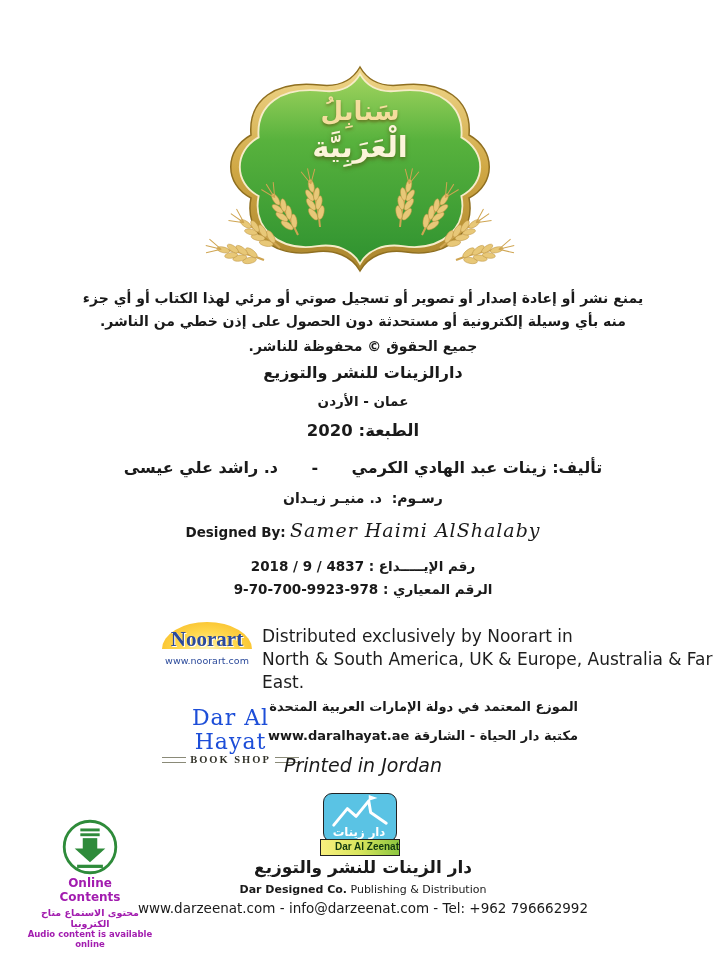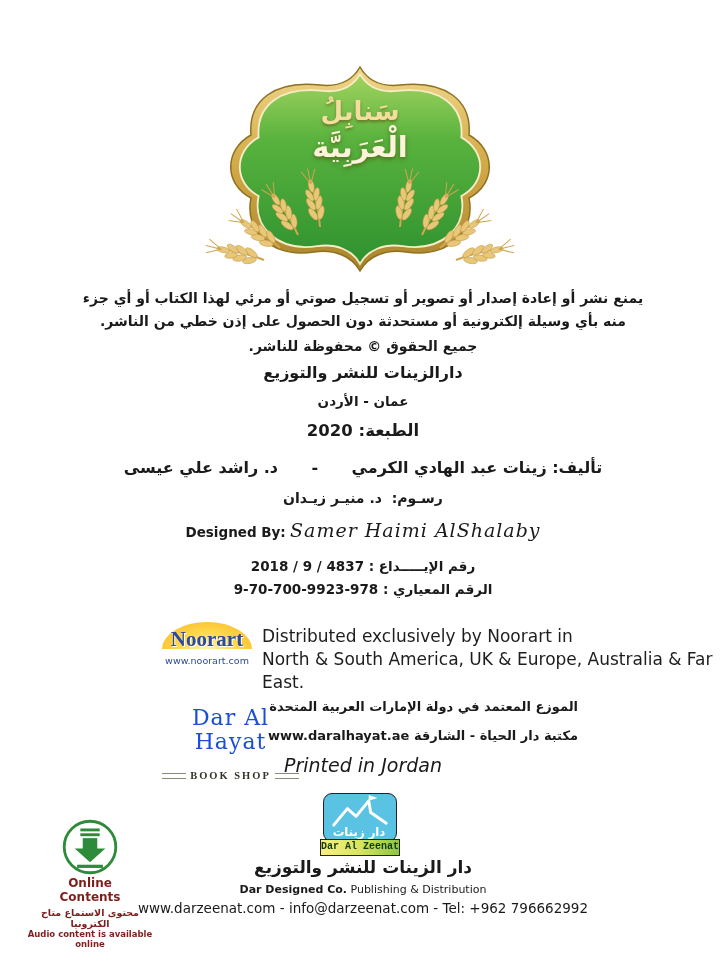--- a/index.html
+++ b/index.html
@@ -42,43 +42,43 @@
           font-family:"Liberation Serif",serif;font-weight:bold;font-size:21px;
           color:#2b4a9b;text-shadow:1px 1px 0 #fff;}
   .nurl{position:absolute;top:33px;left:0;right:0;text-align:center;
         font-size:9.5px;font-weight:normal;color:#2b4a9b;}
   .noor-text{left:262px;top:625px;font-size:17px;line-height:23px;color:#1d1d1d;text-align:left;}
 
   
   .hayat-logo{left:158px;top:698px;width:145px;text-align:center;}
   .hbrand{font-family:"DejaVu Serif",serif;font-size:22px;
           color:#1d4ed8;letter-spacing:1px;line-height:24px;margin-top:8px;}
-  .hsub{display:flex;align-items:center;justify-content:center;gap:4px;margin-top:16px;}
+  .hsub{display:flex;align-items:center;justify-content:center;gap:4px;margin-top:0;}
   .hsub-text{font-family:"Liberation Serif",serif;font-size:10.5px;letter-spacing:2px;
              color:#33332a;font-weight:bold;}
   .hline{width:24px;height:4px;border-top:1px solid #8a8a78;border-bottom:1px solid #8a8a78;}
   .hayat-text{right:148px;top:692px;text-align:right;font-size:13px;line-height:29px;font-weight:700;}
 
   .printed{top:754px;font-size:19px;font-weight:400;font-style:italic;}
 
   
   .zlogo{left:323px;top:793px;width:74px;height:63px;}
   .zsq{position:absolute;left:0;right:0;top:0;bottom:14px;background:#5ac3e4;
        border:1.5px solid #222;border-radius:9px;}
   .zsq svg{position:absolute;inset:0;}
   .zbanner{position:absolute;left:-3px;right:-3px;bottom:0;height:15px;
            background:linear-gradient(90deg,#f9f07e,#d8e55d,#8cc63f);
-           border:1px solid #222;font-family:Liberation Mono, monospace;font-weight:bold;
+           border:1px solid #222;font-family:Liberation Sans, sans-serif;font-weight:bold;
            font-size:10px;color:#123a10;text-align:right;line-height:13px;}
   .zname{top:857px;font-size:17px;font-weight:700;}
   .zen{top:883px;font-size:11px;}
   .contact{top:900px;font-size:13.5px;}
 
   
-  .online{left:25px;top:818px;width:130px;text-align:center;color:#7f1d1d;}
+  .online{left:25px;top:818px;width:130px;text-align:center;color:#a21caf;}
   .online svg{display:block;margin:0 auto;}
   .ol{font-weight:700;font-size:12px;line-height:14px;}
   .oar{font-size:9.5px;font-weight:700;margin-top:3px;direction:rtl;}
   .oen{font-size:8.5px;font-weight:700;}
 </style>
 </head>
 <body>
 
 <div class="page">
 

